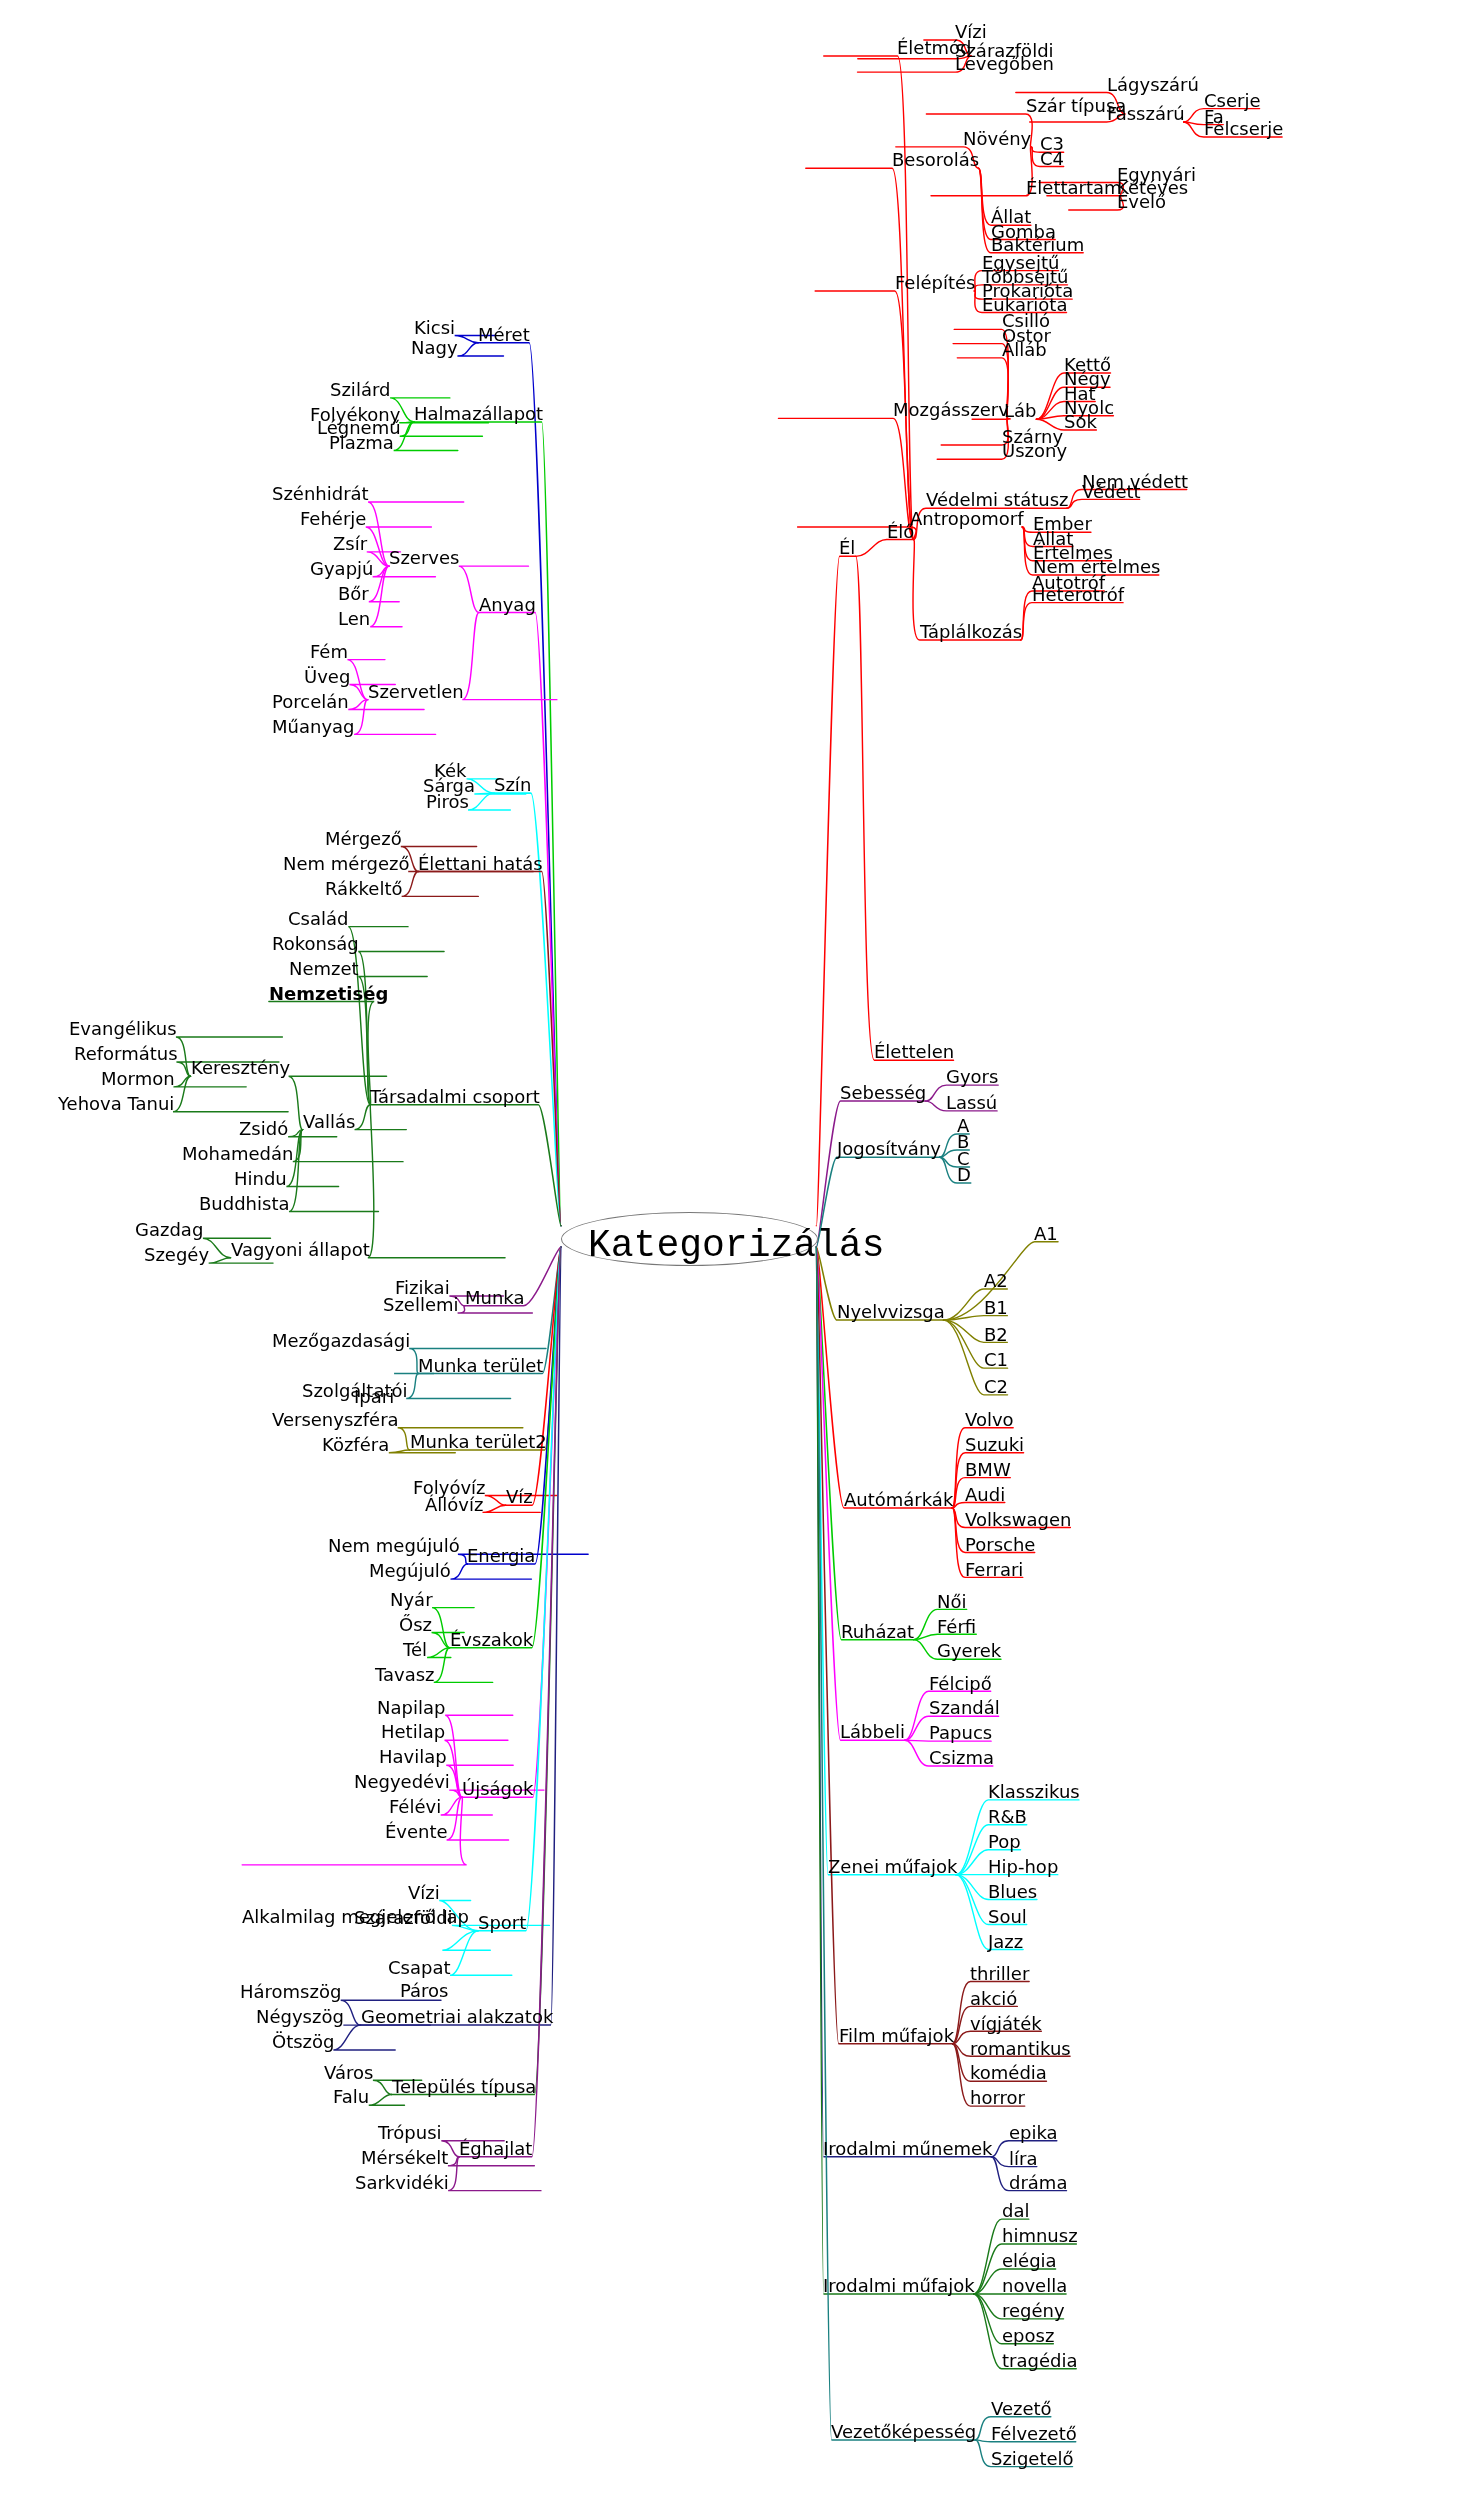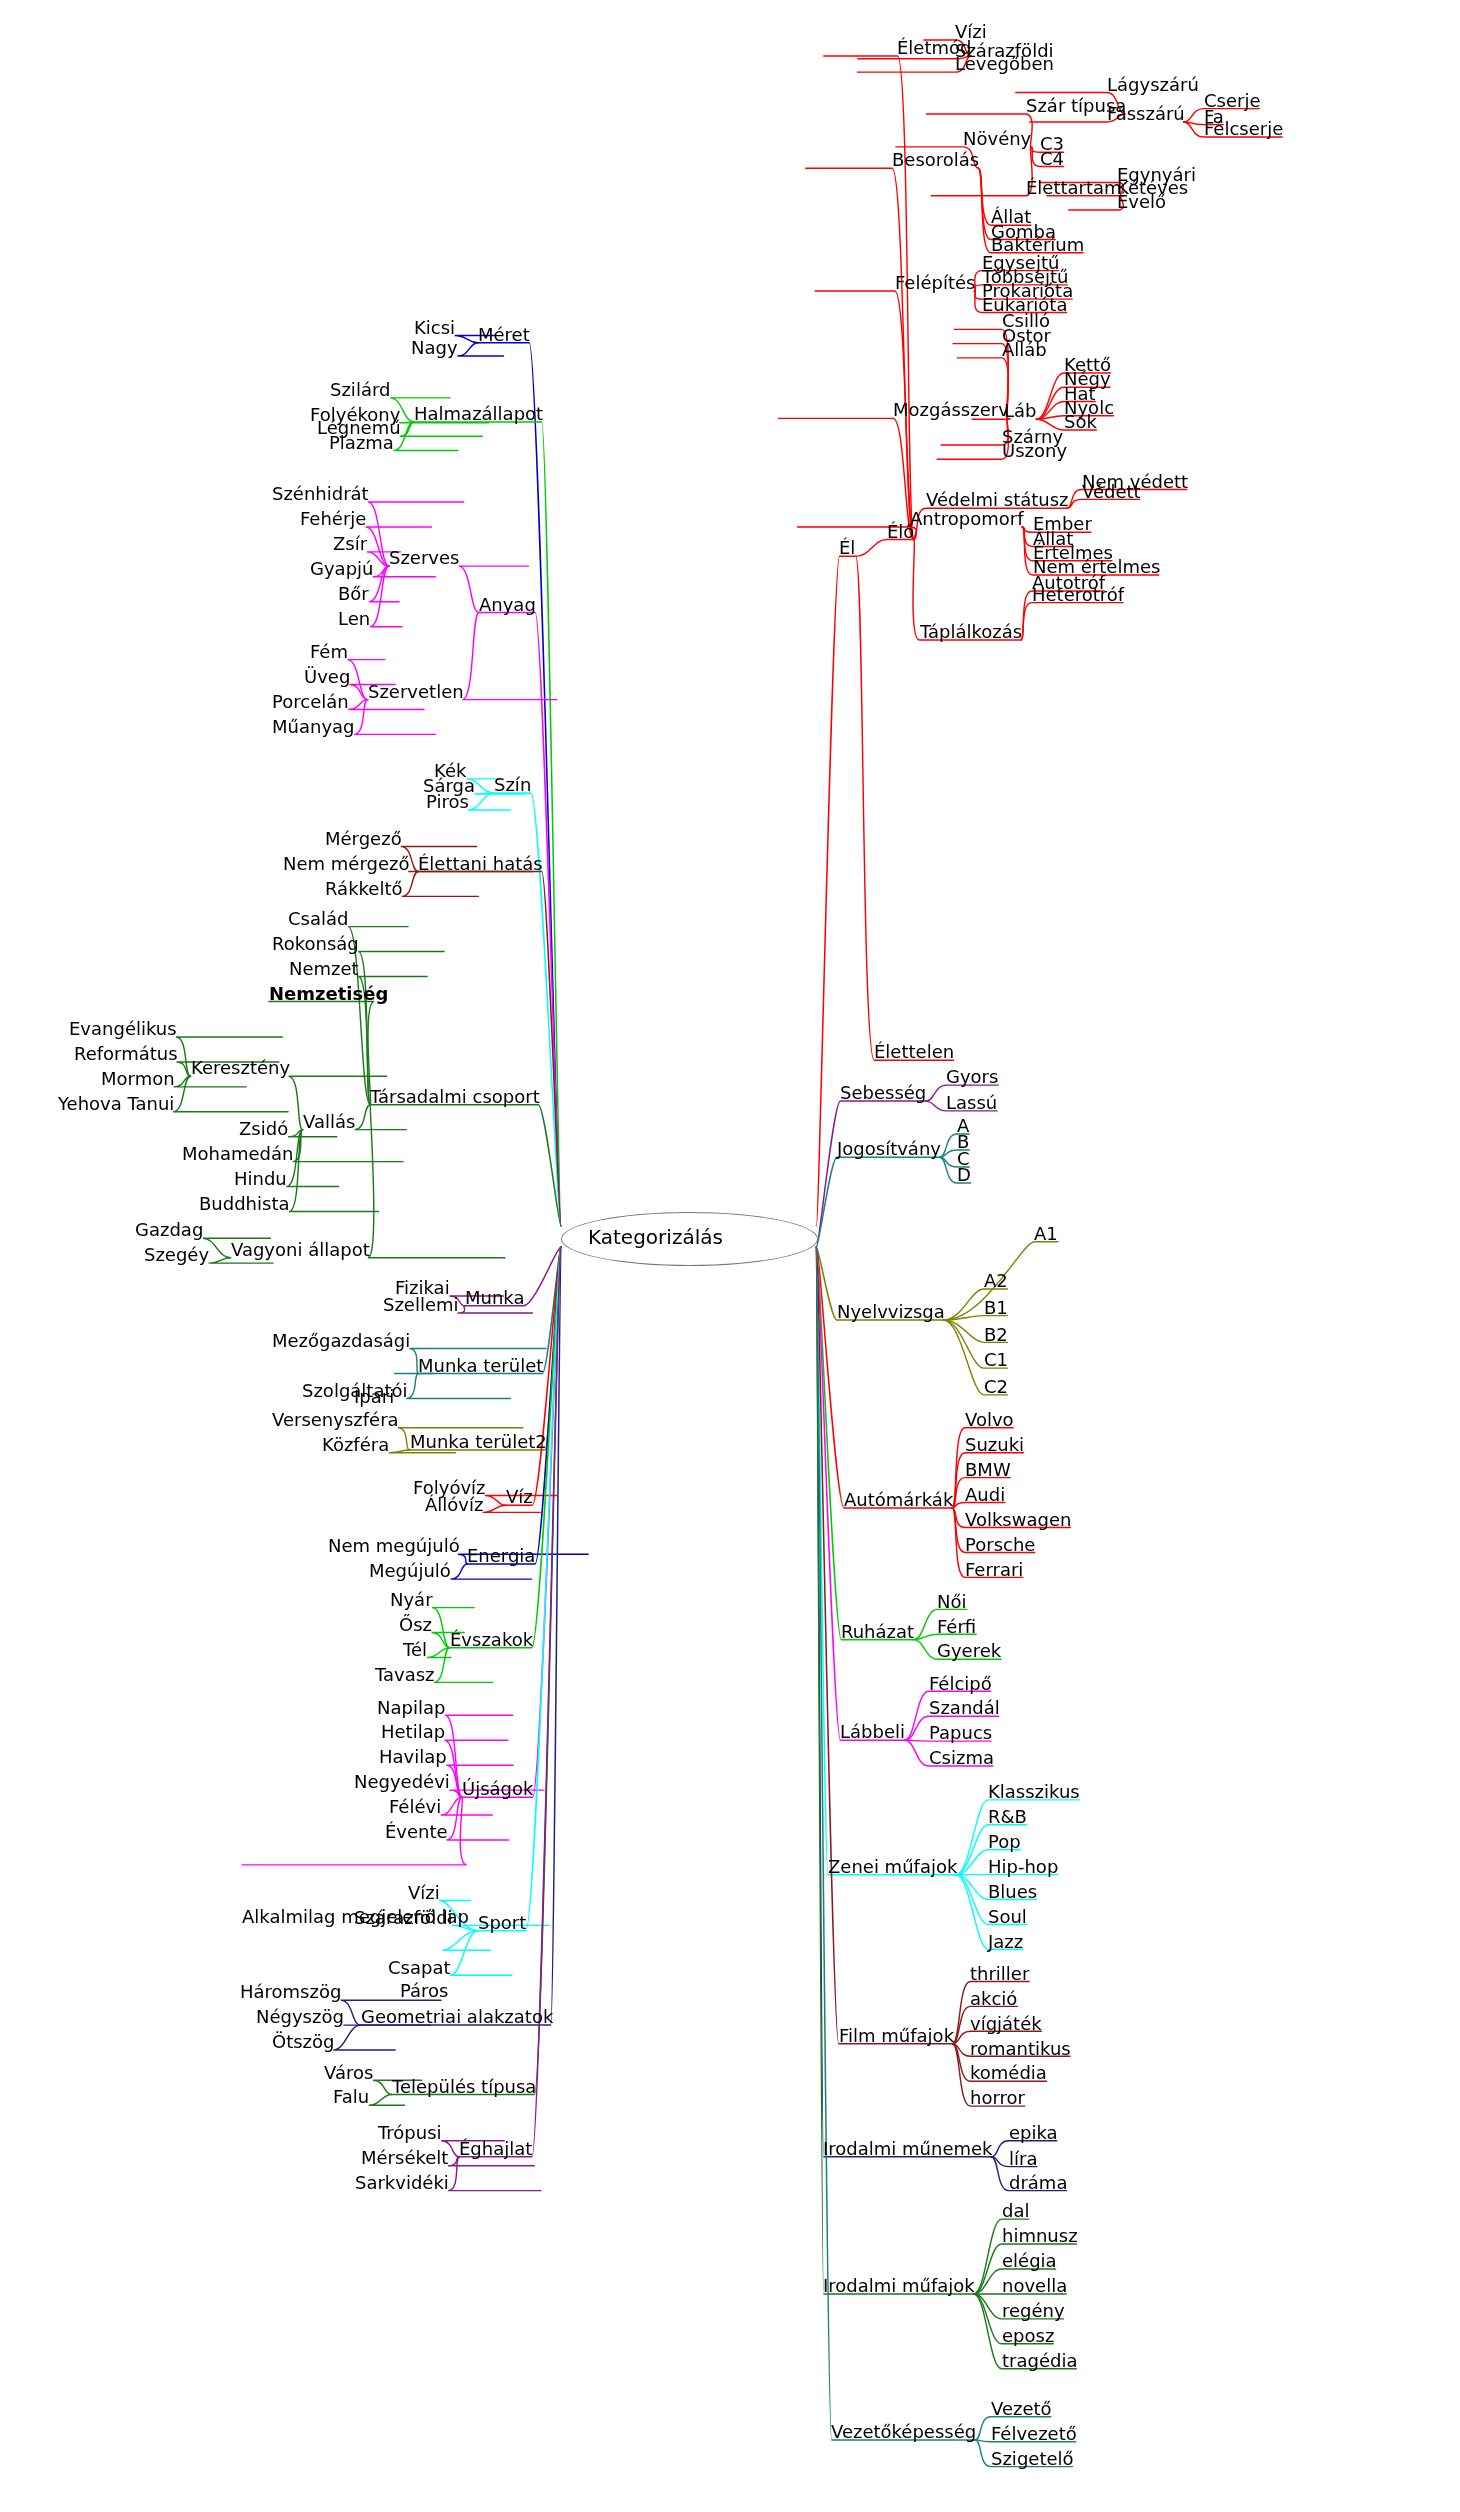--- a/index.html
+++ b/index.html
@@ -1,20 +1,20 @@
 <!DOCTYPE html>
 <html style="font-size:14.2px"><head>
 <meta charset="utf-8">
 <style>
   html,body{margin:0;padding:0;background:#ffffff;}
   body{width:1461px;height:2512px;font-family:"DejaVu Sans","Liberation Sans",sans-serif;}
   #map{position:relative;width:1461px;height:2512px;overflow:hidden;}
   svg#edges{position:absolute;left:0;top:0;width:1461px;height:2512px;}
   .node{position:absolute;white-space:nowrap;color:#000;font-size:18px;line-height:1;}
-  .node.root{font-size:20px;}
+  .node.root{font-size:38px;font-family:Liberation Mono, monospace;}
   .ellipse{position:absolute;border:1.8px solid #777;border-radius:50%;background:#fff;}
 </style>
 </head>
 <body>
 
 <div id="map">
   <svg id="edges" viewBox="0 0 1641 2822" preserveAspectRatio="none">
       <path d="M 917 1377 C 920.12 1377, 935.2 625, 943 625 L 961.203125 625" stroke="#FF0000" fill="none" stroke-width="1.7" stroke-linecap="round"></path>
       <path d="M 961.203125 625 C 976.86171875 625, 982 606, 996 606 L 1026.4375 606" stroke="#FF0000" fill="none" stroke-width="1.6" stroke-linecap="round"></path>
       <path d="M 961.203125 625 C 970.56171875 625, 968 1191, 982 1191 L 1071.03125 1191" stroke="#FF0000" fill="none" stroke-width="1.6" stroke-linecap="round"></path>

